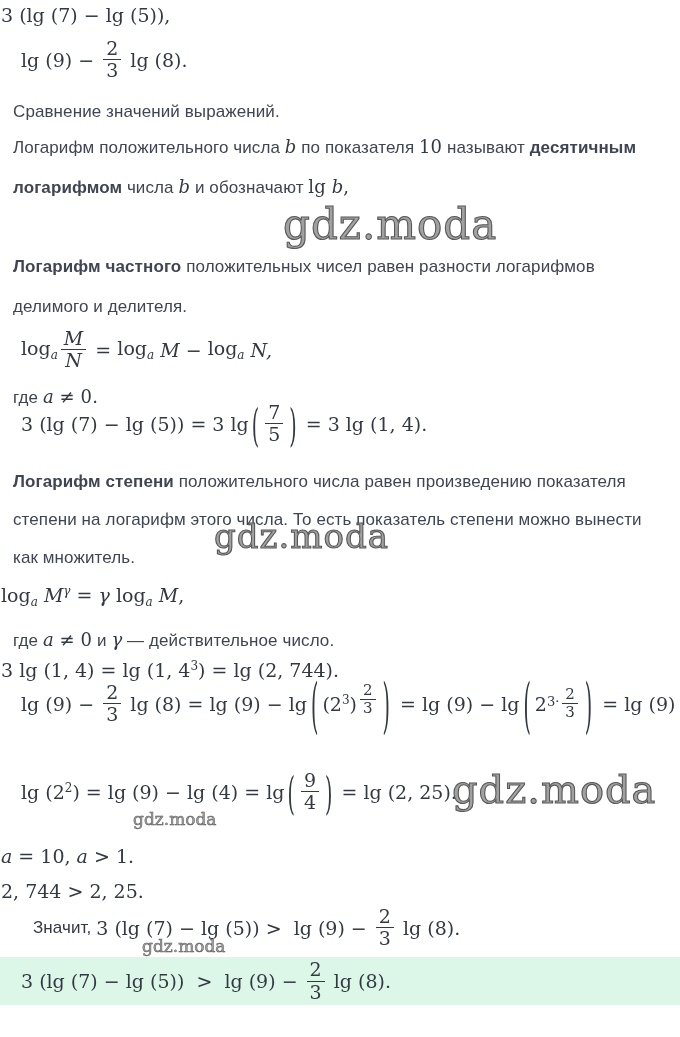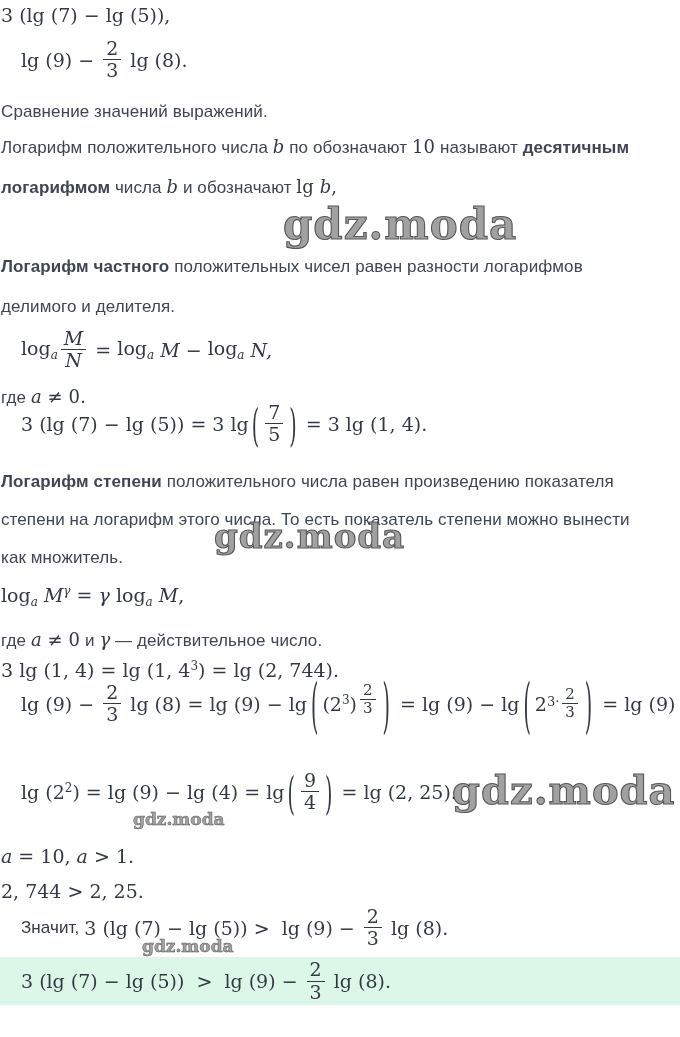--- a/index.html
+++ b/index.html
@@ -3,39 +3,39 @@
 <meta charset="utf-8">
 <style>
   html,body{margin:0;padding:0;}
   body{
     width:680px;height:1037px;background:#ffffff;
     font-family:"Liberation Sans", sans-serif;
     color:#3e4553;position:relative;overflow:hidden;
   }
   .page{position:relative;width:680px;height:766px;}
   .line{position:absolute;left:1px;white-space:nowrap;}
-  .text{font-size:17px;line-height:26px;letter-spacing:.1px;}
+  .text{font-size:17px;line-height:26px;letter-spacing:.1px;padding-left:12px;}
   .text .bold{font-weight:700;}
   .math{font-family:"DejaVu Serif", serif;font-size:19px;color:#333943;}
   .mline{display:flex;align-items:center;margin-left:20px;}
   .it{font-style:italic;}
   .msub{font-size:12px;vertical-align:-4px;}
   .msup{font-size:12px;vertical-align:7px;}
   .frac{display:inline-block;text-align:center;line-height:1.12;margin:0 3px;vertical-align:middle;}
   .frac .num{display:block;padding:0 3px;border-bottom:1.5px solid currentColor;}
   .frac .den{display:block;padding:0 3px;}
   .fs{font-size:15px;line-height:1.1;}
   .bigp{display:inline-block;font-weight:300;margin:0 3px;transform:scaleY(2.4);}
   .bigp3{transform:scaleY(3.1);margin:0 4px;}
   .supfrac{align-self:flex-start;margin-top:0px;}
   .expgrp{align-self:flex-start;margin-top:4px;}
   .exppre{font-size:13px;vertical-align:2px;}
   .grp{display:inline;}
   .wm{
-    position:absolute;font-family:"DejaVu Serif", serif;font-weight:700;
+    position:absolute;font-family:"DejaVu Serif", serif;font-weight:400;
     color:#9a9a9a;-webkit-text-stroke:1.1px #4a4a4a;letter-spacing:1px;opacity:.92;
   }
   .wm-lg{font-size:42px;}
   .wm-md{font-size:34px;}
   .wm-sm{font-size:17px;-webkit-text-stroke:.5px #4a4a4a;letter-spacing:0;}
   .answer-bar{
     position:absolute;left:0;top:957px;width:680px;height:48px;
     background:#dcf7e8;display:flex;align-items:center;padding-left:1px;box-sizing:border-box;
   }
 </style>
@@ -55,21 +55,21 @@
       <span class="den">3</span>
     </span>
     <span>&nbsp;lg (8).</span>
   </div>
 
   <div class="line text" style="top:99px">
     <span>Сравнение значений выражений.</span>
   </div>
 
   <div class="line text" style="top:134px">
-    <span>Логарифм положительного числа </span><span class="math it" style="font-size:18px">b</span><span> по обозначают </span><span class="math" style="font-size:18px">10</span><span> называют </span><span class="bold">десятичным</span>
+    <span>Логарифм положительного числа </span><span class="math it" style="font-size:18px">b</span><span> по показателя </span><span class="math" style="font-size:18px">10</span><span> называют </span><span class="bold">десятичным</span>
   </div>
 
   <div class="line text" style="top:174px">
     <span class="bold">логарифмом</span><span> числа </span><span class="math it" style="font-size:18px">b</span><span> и обозначают </span><span class="math" style="font-size:18px">lg </span><span class="math it" style="font-size:18px">b</span><span class="math" style="font-size:18px">,</span>
   </div>
 
 
   <div class="line text" style="top:254px">
     <span class="bold">Логарифм частного</span><span> положительных чисел равен разности логарифмов</span>
   </div>

